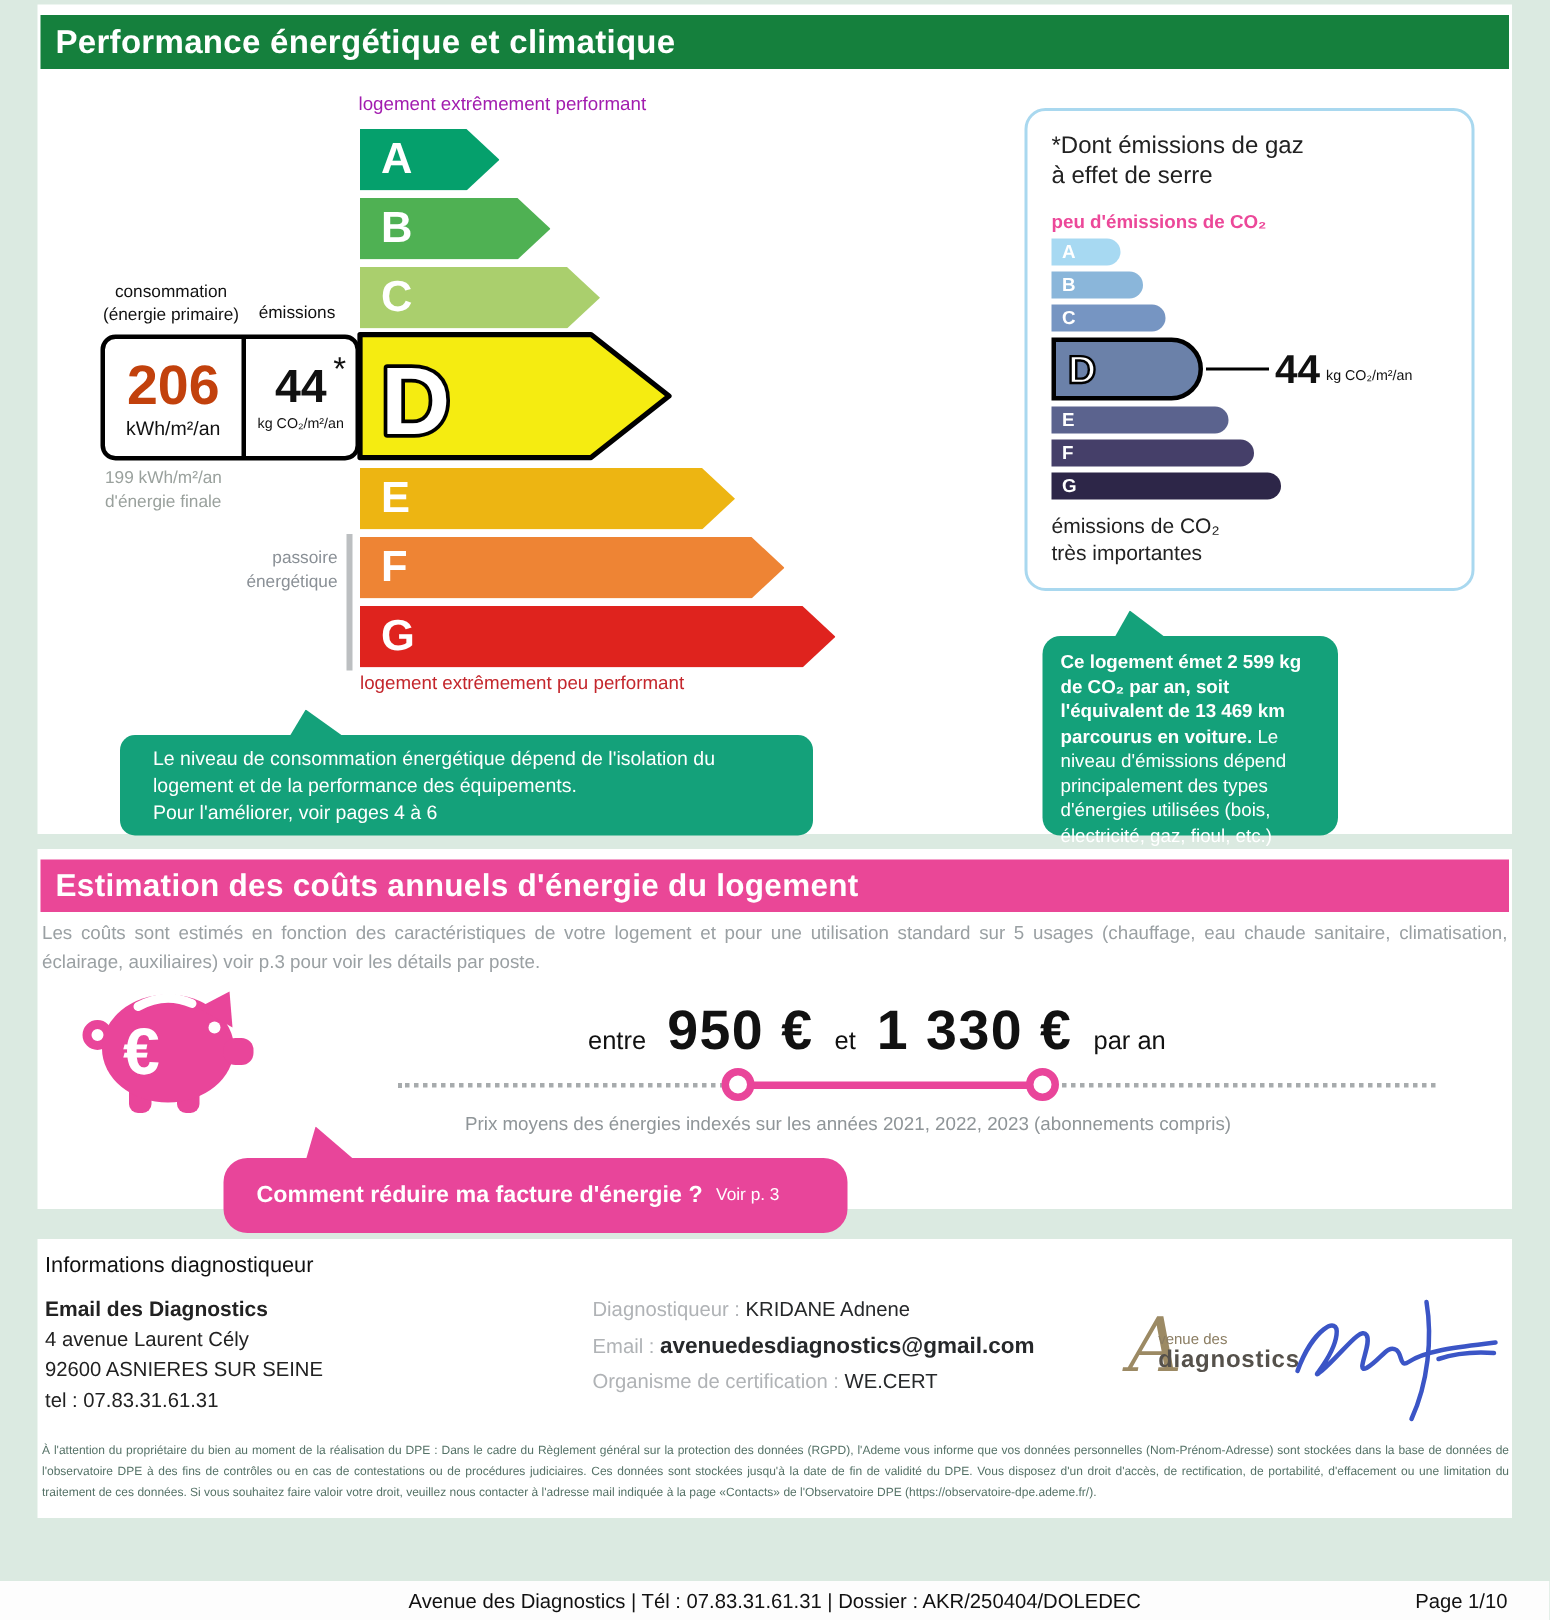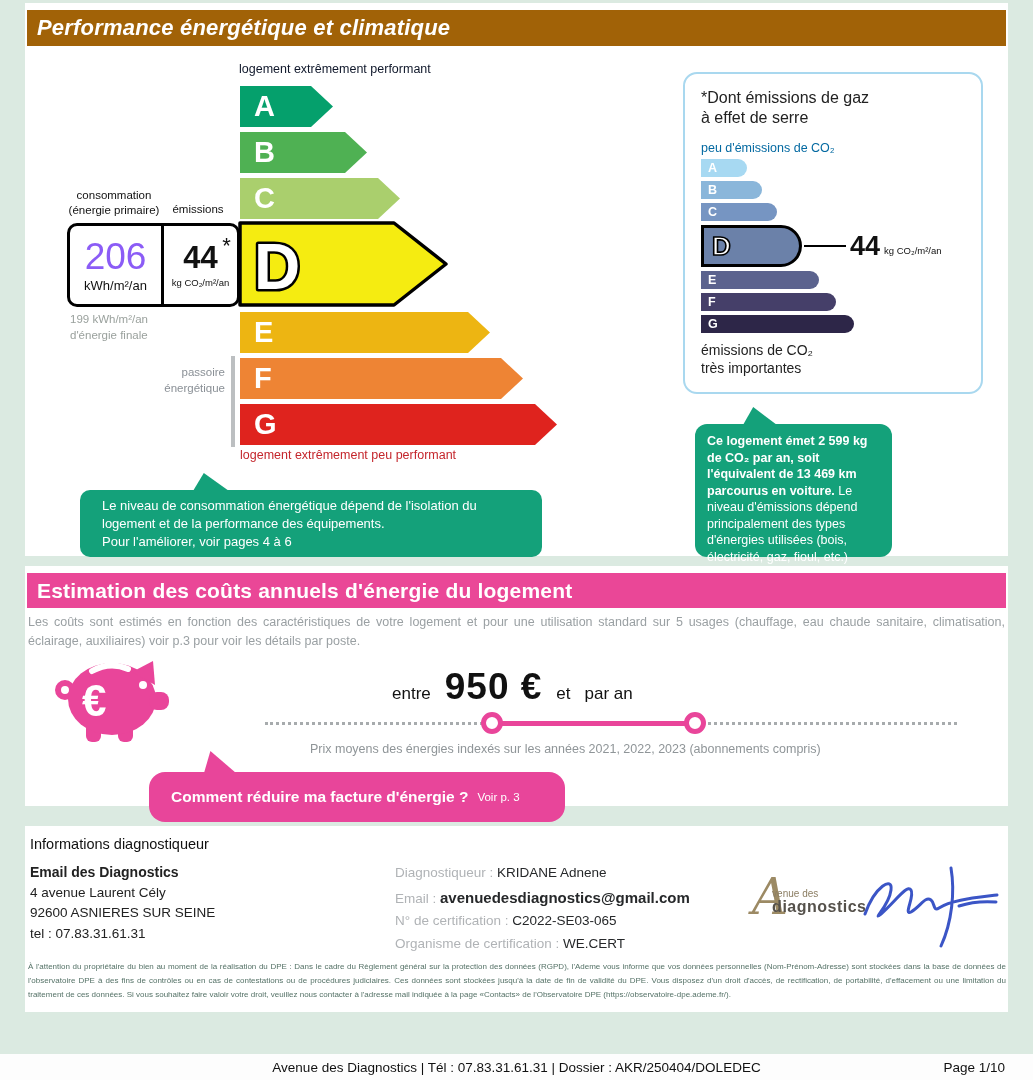--- a/index.html
+++ b/index.html
@@ -6,65 +6,65 @@
   html,body { width:1033px; height:1080px; }
   body { font-family:"Liberation Sans", sans-serif; background:#dbeae1; position:relative; }
   #page { position:absolute; inset:0; width:1033px; height:1080px; overflow:hidden; }
 
   .panel { position:absolute; background:#fff; }
   #panel-energy { left:25px; top:3px;   width:983px; height:553px; }
   #panel-cost   { left:25px; top:566px; width:983px; height:240px; }
   #panel-diag   { left:25px; top:826px; width:983px; height:186px; }
 
   .section-bar { position:absolute; color:#fff; font-weight:bold; font-size:22px; line-height:36px; padding-left:10px; letter-spacing:.2px; }
-  #bar-energy { left:27px; top:10px;  width:979px; height:36px; background:#a16207;font-style:italic; }
+  #bar-energy { left:27px; top:10px;  width:979px; height:36px; background:#15803d; }
   #bar-cost   { left:27px; top:573px; width:979px; height:35px; background:#ea4797; font-size:21px; line-height:35px; }
 
   
   .e-arrow { position:absolute; left:240px; height:41px; color:#fff; font-weight:bold; font-size:29px;
              display:flex; align-items:center; padding-left:14px;
              clip-path:polygon(0 0, calc(100% - 22px) 0, 100% 50%, calc(100% - 22px) 100%, 0 100%); }
   .ea-a { top:86px;  width:93px;  }
   .ea-b { top:132px; width:127px; }
   .ea-c { top:178px; width:160px; }
   .ea-e { top:312px; width:250px; }
   .ea-f { top:358px; width:283px; }
   .ea-g { top:404px; width:317px; }
   #arrow-d { position:absolute; left:238px; top:220px; }
 
-  .scale-top-label    { position:absolute; left:239px; top:62px;  font-size:12.5px; color:#0f172a; }
+  .scale-top-label    { position:absolute; left:239px; top:62px;  font-size:12.5px; color:#a21caf; }
   .scale-bottom-label { position:absolute; left:240px; top:448px; font-size:12.5px; color:#c4262c; }
 
   #conso-box { position:absolute; left:67px; top:223px; width:173px; height:84px; background:#fff;
                border:3px solid #000; border-radius:10px; display:flex; }
   .cb-cell { display:flex; flex-direction:column; align-items:center; justify-content:center; }
   .cb-left  { width:94px; border-right:3px solid #000; }
   .cb-right { flex:1; }
-  .cb-value { font-size:37px; font-weight:normal; line-height:1; color:#8b5cf6; }
+  .cb-value { font-size:37px; font-weight:bold; line-height:1; color:#c2410c; }
   .cb-value2{ font-size:31px; font-weight:bold; line-height:1; color:#111; position:relative; }
   .cb-star  { font-size:22px; position:absolute; top:-7px; right:-13px; font-weight:normal; }
   .cb-unit  { font-size:13px; color:#111; margin-top:3px; }
   .cb-unit2 { font-size:9.5px; color:#111; margin-top:4px; }
   #label-conso     { position:absolute; left:53px;  top:188px; width:122px; text-align:center; font-size:11.5px; line-height:1.3; color:#111; white-space:pre-line; }
   #label-emissions { position:absolute; left:158px; top:203px; width:80px;  text-align:center; font-size:11.5px; color:#111; }
   #final-energy    { position:absolute; left:70px;  top:312px; font-size:11.5px; line-height:1.35; color:#9aa19d; white-space:pre-line; }
 
   #passoire-label { position:absolute; left:120px; top:364px; width:105px; text-align:right; font-size:11.5px; line-height:1.4; color:#8a9096; white-space:pre-line; }
   #passoire-bar   { position:absolute; left:231px; top:356px; width:4px; height:91px; background:#bcbfc1; }
 
   .bubble { position:absolute; background:#14a17a; color:#fff; border-radius:10px; font-size:13px; line-height:1.38; }
   #bubble-energy { left:80px; top:490px; width:462px; height:67px; padding:7px 22px; white-space:pre-line; }
   .tri { position:absolute; background:#14a17a; }
   #tri-energy { left:193px; top:473px; width:36px; height:18px; clip-path:polygon(30% 0, 100% 100%, 0 100%); }
 
   
   #ges-panel { position:absolute; left:683px; top:72px; width:300px; height:322px; background:#fff;
                border:2.5px solid #a9d8ef; border-radius:14px; padding:14px 16px; }
   #ges-title { font-size:16px; color:#222; line-height:1.25; white-space:pre-line; }
-  #ges-low   { margin-top:13px; font-size:12.5px; color:#0369a1; }
+  #ges-low   { margin-top:13px; font-size:12.5px; color:#ec4899;font-weight:bold; }
   .ges-bar { height:18px; border-radius:0 9px 9px 0; color:#fff; font-weight:bold; font-size:12.5px;
              display:flex; align-items:center; padding-left:7px; margin-top:4px; }
   .gb-a { width:46px;  } .gb-b { width:61px; } .gb-c { width:76px; }
   .gb-e { width:118px; } .gb-f { width:135px; } .gb-g { width:153px; }
   #ges-d-row { display:flex; align-items:center; margin-top:4px; }
   #ges-d-bar { width:101px; height:42px; border:3px solid #000; border-radius:0 21px 21px 0;
                display:flex; align-items:center; padding-left:8px; }
   #ges-d-letter { font-size:26px; font-weight:bold; color:#fff; -webkit-text-stroke:1.6px #000;
                   text-shadow:0 0 1px #000; }
   #ges-dash { width:42px; border-top:2.5px solid #000; margin-left:2px; }
@@ -234,20 +234,21 @@
     <rect x="97" y="40" width="20" height="18" rx="8" fill="#e9459a"></rect>
     <path d="M40 19 Q 58 9 76 17" stroke="#fff" stroke-width="6" fill="none" stroke-linecap="round"></path>
     <circle cx="91" cy="33" r="4" fill="#fff"></circle>
     <text x="30" y="64" font-family="Liberation Sans, sans-serif" font-size="44" font-weight="bold" fill="#fff">€</text>
   </svg>
 
   <div id="price-row">
     <span class="price-small">entre</span>
     <span class="price-big">950 €</span>
     <span class="price-small">et</span>
+    <span class="price-big">1 330 €</span>
     <span class="price-small">par an</span>
   </div>
 
   <div id="slider-dots"></div>
   <div id="slider-fill"></div>
   <div class="slider-knob" id="knob-min"></div>
   <div class="slider-knob" id="knob-max"></div>
   <div id="price-caption">Prix moyens des énergies indexés sur les années 2021, 2022, 2023 (abonnements compris)</div>
 
   <div id="tri-cta"></div>
@@ -262,21 +263,20 @@
   <div id="diag-left">
     <div id="diag-company">Email des Diagnostics</div>
     <div>4 avenue Laurent Cély</div>
     <div>92600 ASNIERES SUR SEINE</div>
     <div>tel : 07.83.31.61.31</div>
   </div>
 
   <div id="diag-fields">
     <div><span class="df-label">Diagnostiqueur : </span><span class="df-value">KRIDANE Adnene</span></div>
     <div><span class="df-label">Email : </span><span class="df-value df-strong">avenuedesdiagnostics@gmail.com</span></div>
-    <div><span class="df-label">N° de certification : </span><span class="df-value">C2022-SE03-065</span></div>
     <div><span class="df-label">Organisme de certification : </span><span class="df-value">WE.CERT</span></div>
   </div>
 
   <div id="logo">
     <span id="logo-a">A</span>
     <span id="logo-text">
       <span id="logo-line1">venue des</span>
       <span id="logo-line2">diagnostics</span>
     </span>
   </div>

